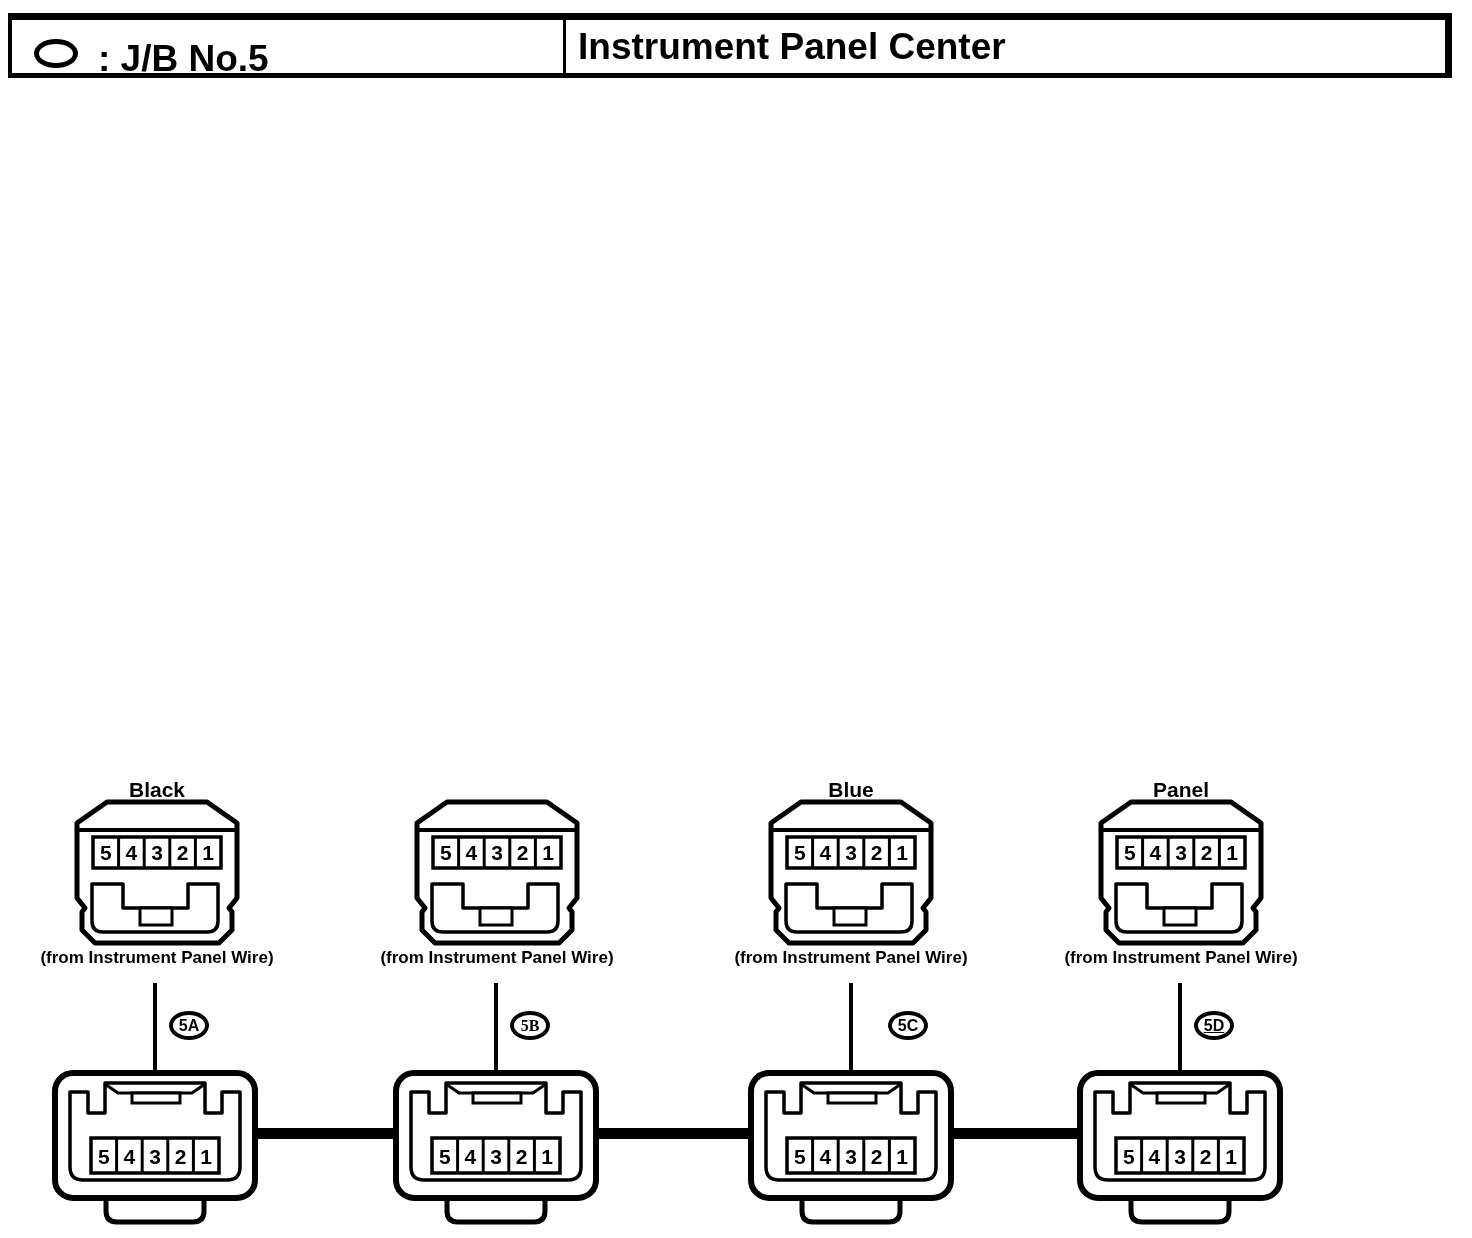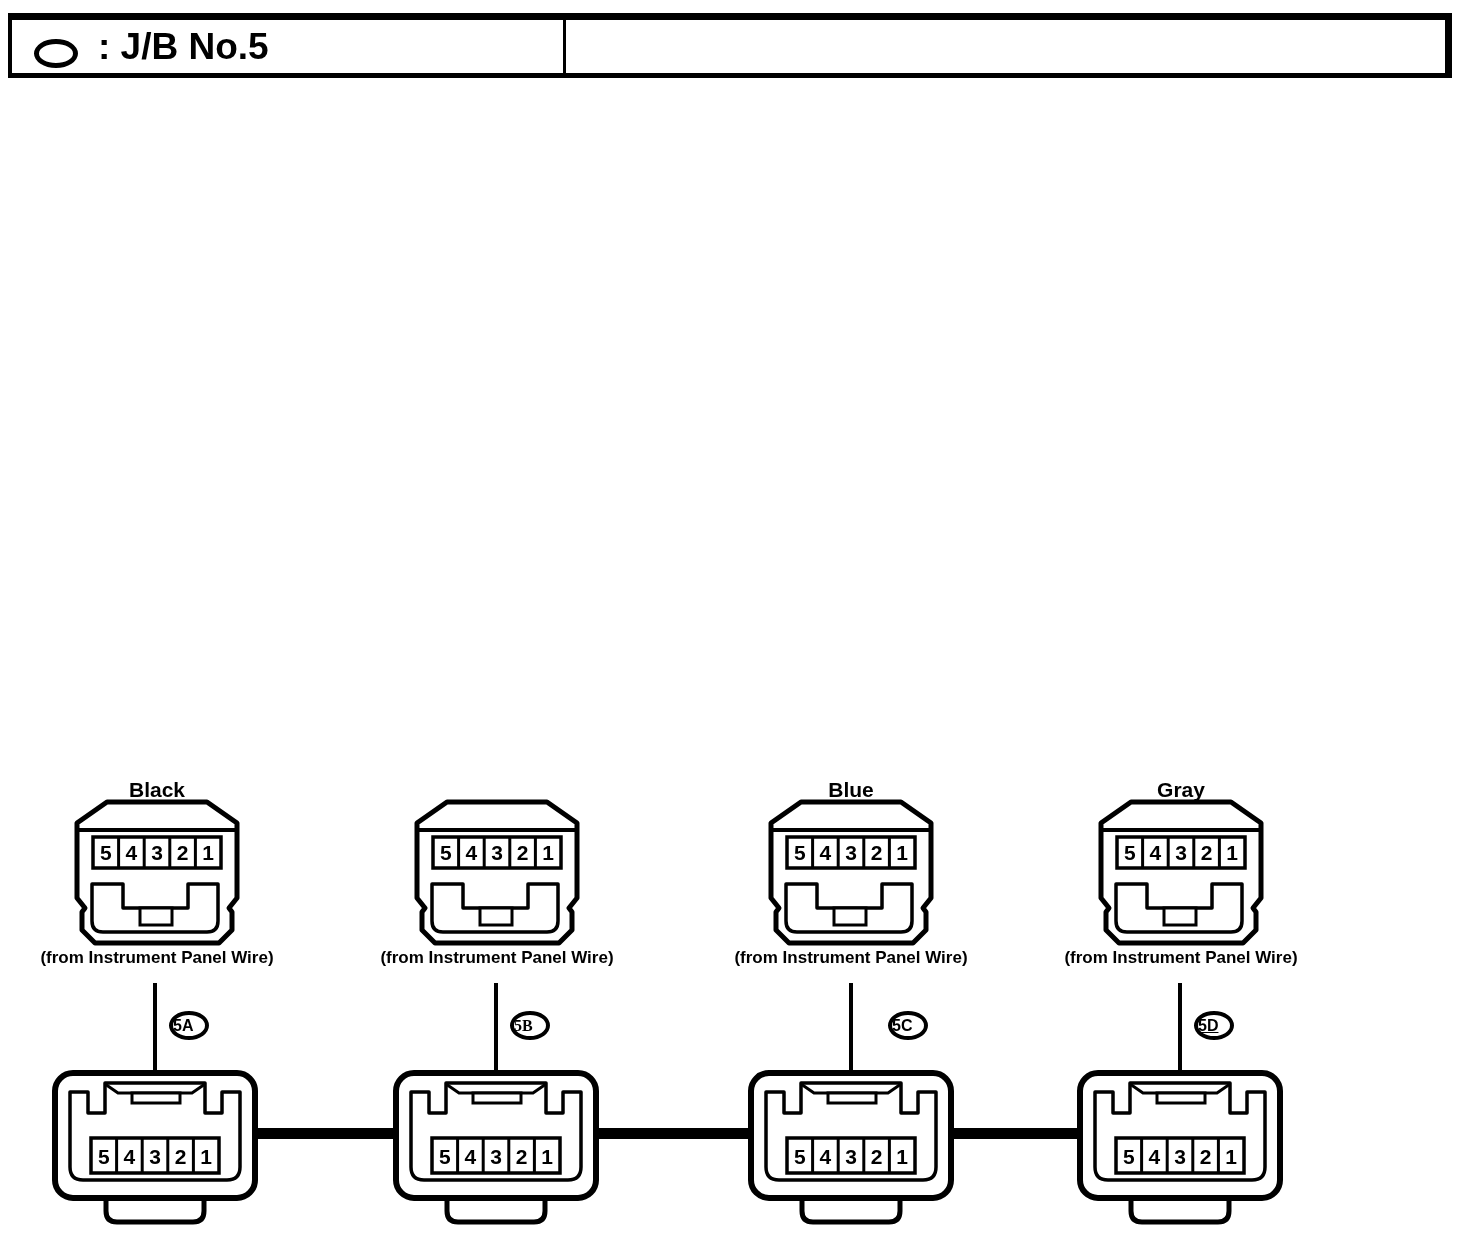--- a/index.html
+++ b/index.html
@@ -12,21 +12,21 @@
     position:absolute;left:8px;top:13px;width:1444px;height:65px;
     border-top:7px solid #000;border-left:4px solid #000;
     border-right:7px solid #000;border-bottom:5px solid #000;
     background:#fff;box-sizing:border-box;
   }
   .hdr-oval{
     position:absolute;left:22px;top:19px;width:44px;height:29px;
     border:5px solid #000;border-radius:50%;box-sizing:border-box;background:#fff;
   }
   .hdr-left-label{
-    position:absolute;left:86px;top:0;height:53px;line-height:53px;
+    position:absolute;left:86px;top:12px;height:53px;line-height:53px;
     font-size:37px;font-weight:bold;white-space:nowrap;letter-spacing:0px;
   }
   .hdr-divider{
     position:absolute;left:551px;top:0;width:3px;height:53px;background:#000;
   }
   .hdr-right-label{
     position:absolute;left:566px;top:0;height:53px;line-height:53px;
     font-size:37px;font-weight:bold;white-space:nowrap;
   }
   
@@ -36,34 +36,35 @@
   }
   .caption{
     position:absolute;width:340px;text-align:center;
     font-size:17px;font-weight:bold;white-space:nowrap;
   }
   .wire-line{position:absolute;width:4px;background:#000;}
   .bus-bar{position:absolute;height:11px;background:#000;}
   .badge{
     position:absolute;width:40px;height:29px;border:4px solid #000;border-radius:50%;
     box-sizing:border-box;background:#fff;
-    font-size:16px;font-weight:bold;line-height:21px;
+    font-size:16px;font-weight:bold;text-align:center;line-height:21px;
   }
   svg{position:absolute;overflow:visible;}
   svg text{font-family:"Liberation Sans",sans-serif;font-weight:bold;font-size:21px;}
 </style>
 </head>
 <body>
 
 <div class="page">
 
   <div class="hdr-box">
     <span class="hdr-oval"></span>
     <span class="hdr-left-label">: J/B No.5</span>
     <span class="hdr-divider"></span>
+    <span class="hdr-right-label">Instrument Panel Center</span>
   </div>
 
   <div id="diagram">
       <div class="color-label" style="left: 77px; top: 778px;">Black</div>
       <svg width="168" height="149" viewBox="-4 -4 168 149" style="left: 73px; top: 798px;">
         <path d="M30,0 H130 L160,21 V96 L152,106 L155,110 V128 L142,141 H18 L5,128 V110 L8,106 L0,96 V21 Z" fill="#fff" stroke="#000000" stroke-width="5" stroke-linejoin="round"></path>
         <line x1="0" y1="28" x2="160" y2="28" stroke="#000000" stroke-width="4"></line>
         <rect x="16" y="35" width="128" height="31" fill="#fff" stroke="#000000" stroke-width="3.5"></rect>
         <line x1="41.6" y1="35" x2="41.6" y2="66" stroke="#000000" stroke-width="3"></line>
         <line x1="67.2" y1="35" x2="67.2" y2="66" stroke="#000000" stroke-width="3"></line>
@@ -107,21 +108,21 @@
         <line x1="118.4" y1="35" x2="118.4" y2="66" stroke="#000000" stroke-width="3"></line>
         <text x="28.8" y="58" text-anchor="middle" fill="#000000">5</text>
         <text x="54.400000000000006" y="58" text-anchor="middle" fill="#000000">4</text>
         <text x="80" y="58" text-anchor="middle" fill="#000000">3</text>
         <text x="105.60000000000001" y="58" text-anchor="middle" fill="#000000">2</text>
         <text x="131.2" y="58" text-anchor="middle" fill="#000000">1</text>
         <path d="M15,82 H46 V106 H111 V82 H141 V119 Q141,130 130,130 H26 Q15,130 15,119 Z" fill="#fff" stroke="#000000" stroke-width="3.5" stroke-linejoin="round"></path>
         <rect x="63" y="106" width="32" height="17" fill="#fff" stroke="#000000" stroke-width="3"></rect>
       </svg>
       <div class="caption" style="left: 681px; top: 948px;">(from Instrument Panel Wire)</div>
-      <div class="color-label" style="left: 1101px; top: 778px;">Gray</div>
+      <div class="color-label" style="left: 1101px; top: 778px;">Panel</div>
       <svg width="168" height="149" viewBox="-4 -4 168 149" style="left: 1097px; top: 798px;">
         <path d="M30,0 H130 L160,21 V96 L152,106 L155,110 V128 L142,141 H18 L5,128 V110 L8,106 L0,96 V21 Z" fill="#fff" stroke="#000000" stroke-width="5" stroke-linejoin="round"></path>
         <line x1="0" y1="28" x2="160" y2="28" stroke="#000000" stroke-width="4"></line>
         <rect x="16" y="35" width="128" height="31" fill="#fff" stroke="#000000" stroke-width="3.5"></rect>
         <line x1="41.6" y1="35" x2="41.6" y2="66" stroke="#000000" stroke-width="3"></line>
         <line x1="67.2" y1="35" x2="67.2" y2="66" stroke="#000000" stroke-width="3"></line>
         <line x1="92.80000000000001" y1="35" x2="92.80000000000001" y2="66" stroke="#000000" stroke-width="3"></line>
         <line x1="118.4" y1="35" x2="118.4" y2="66" stroke="#000000" stroke-width="3"></line>
         <text x="28.8" y="58" text-anchor="middle" fill="#000000">5</text>
         <text x="54.400000000000006" y="58" text-anchor="middle" fill="#000000">4</text>

